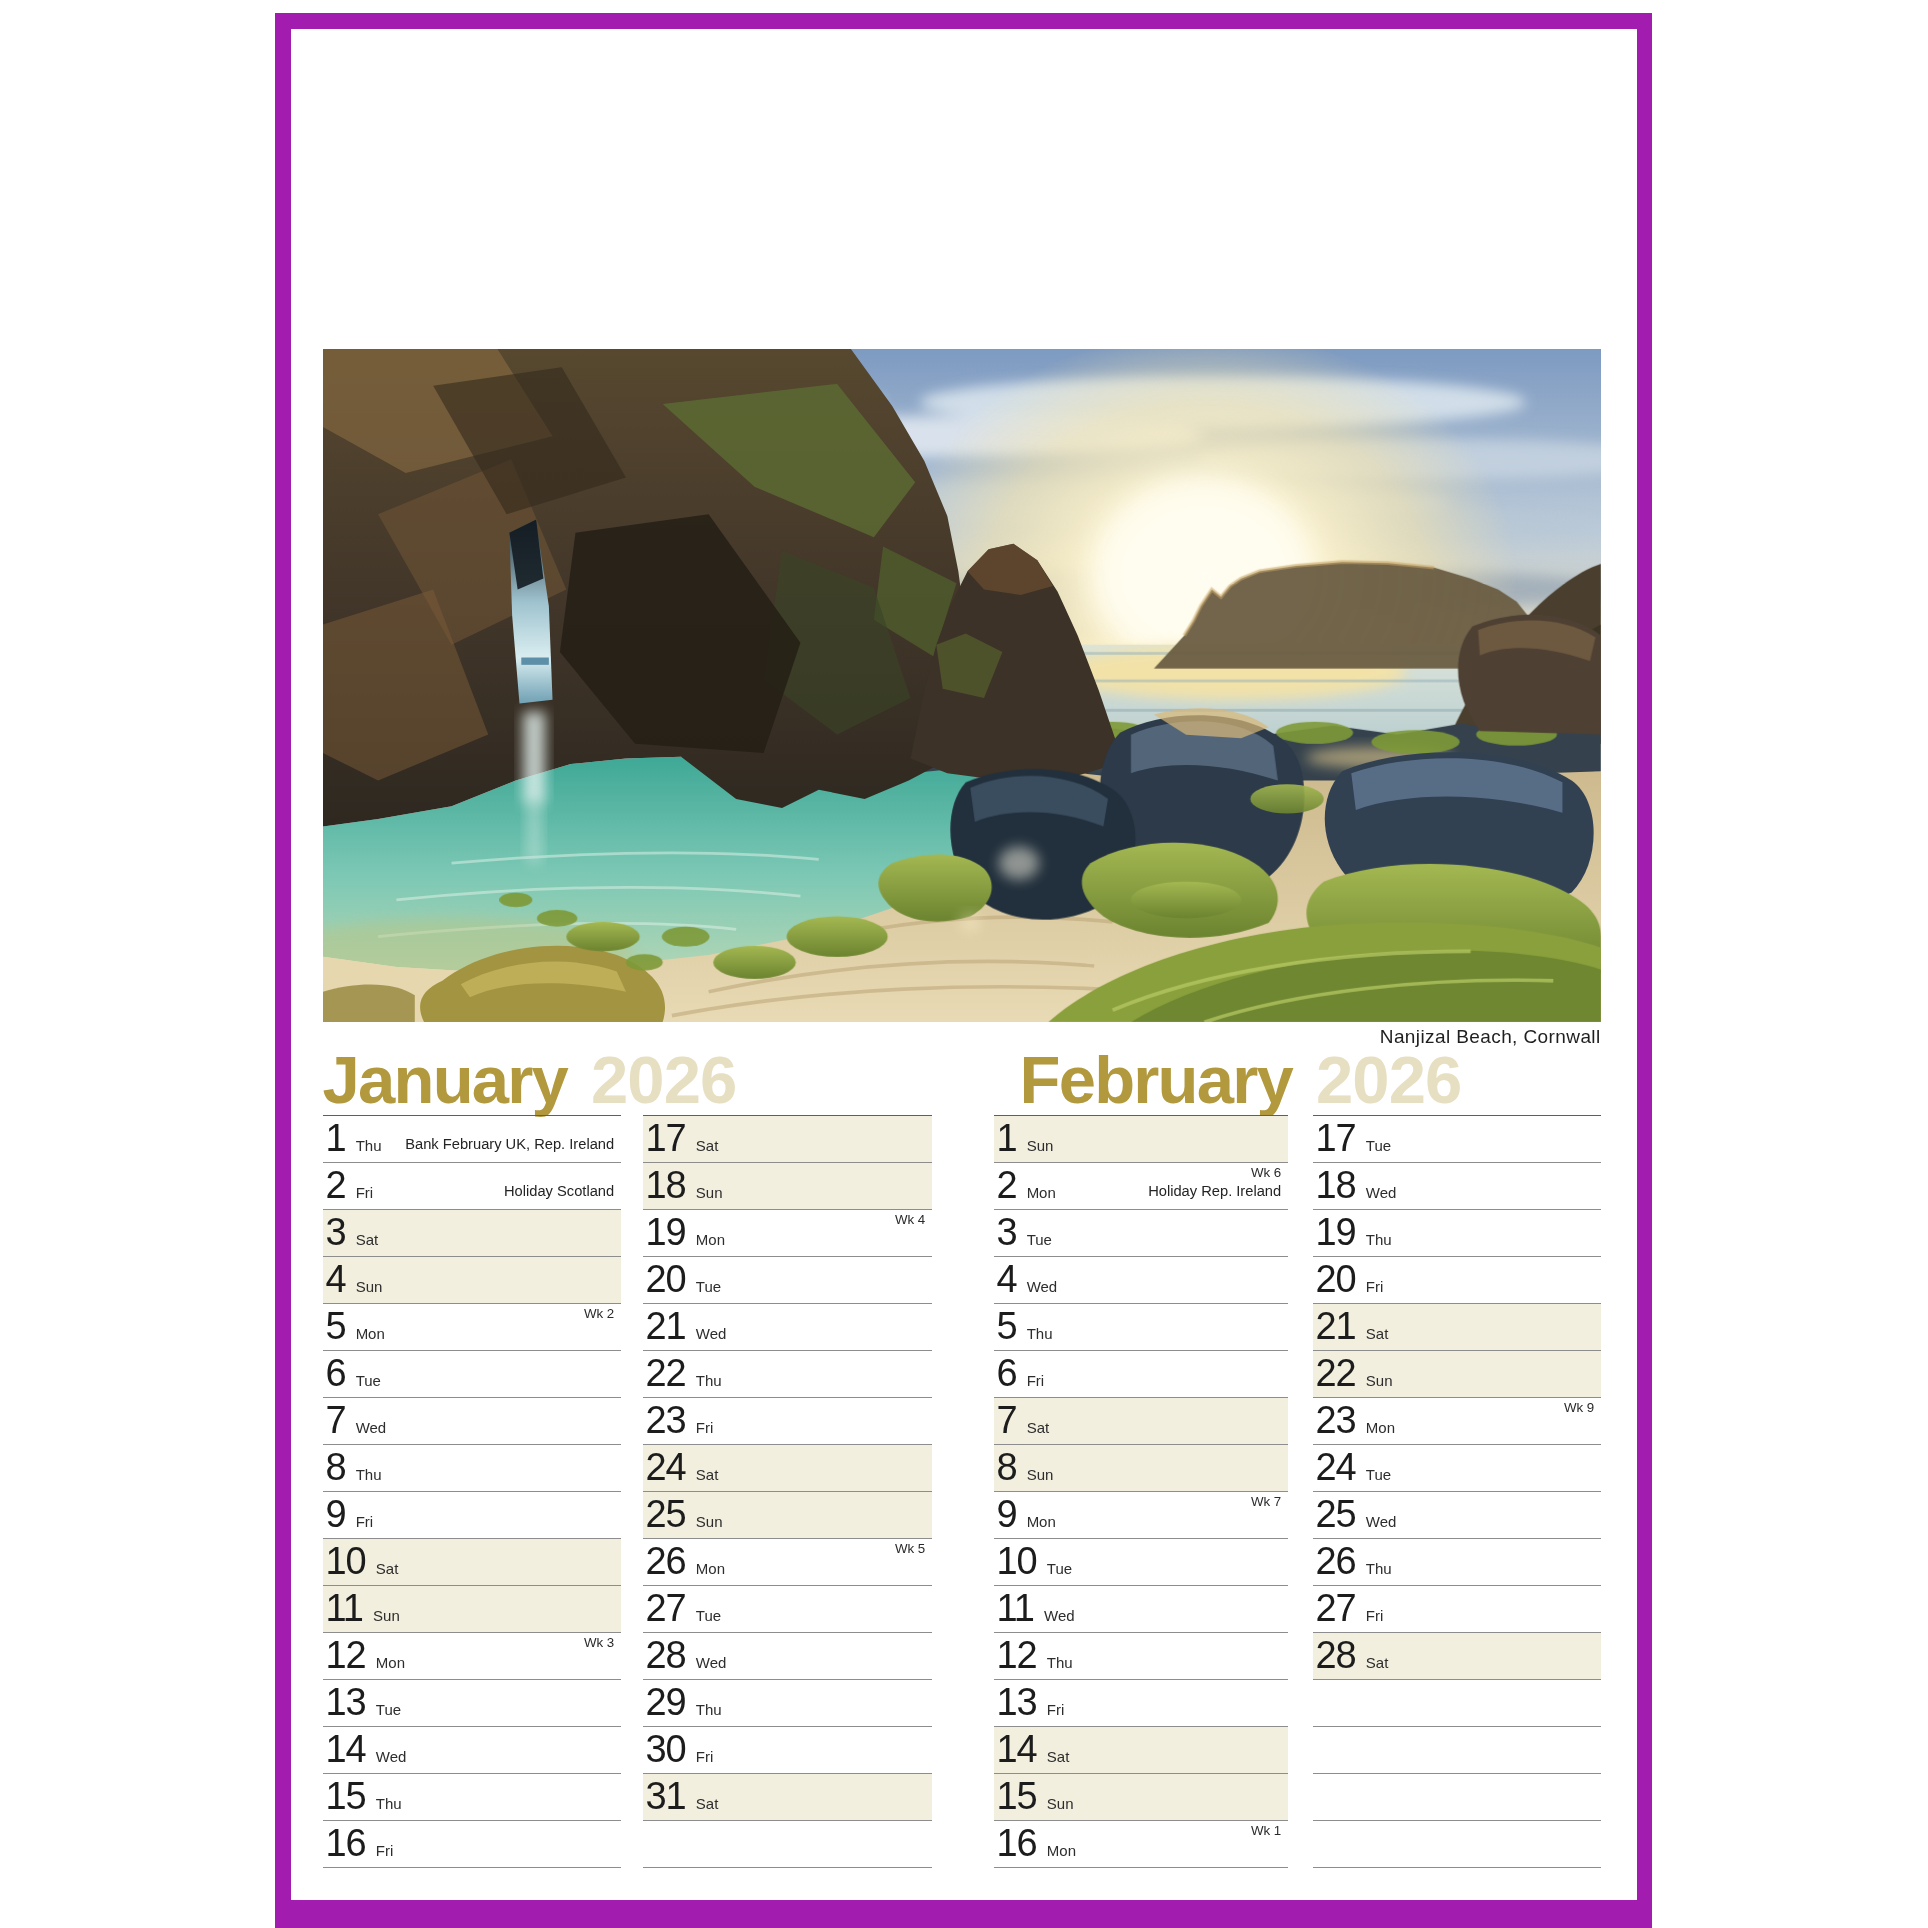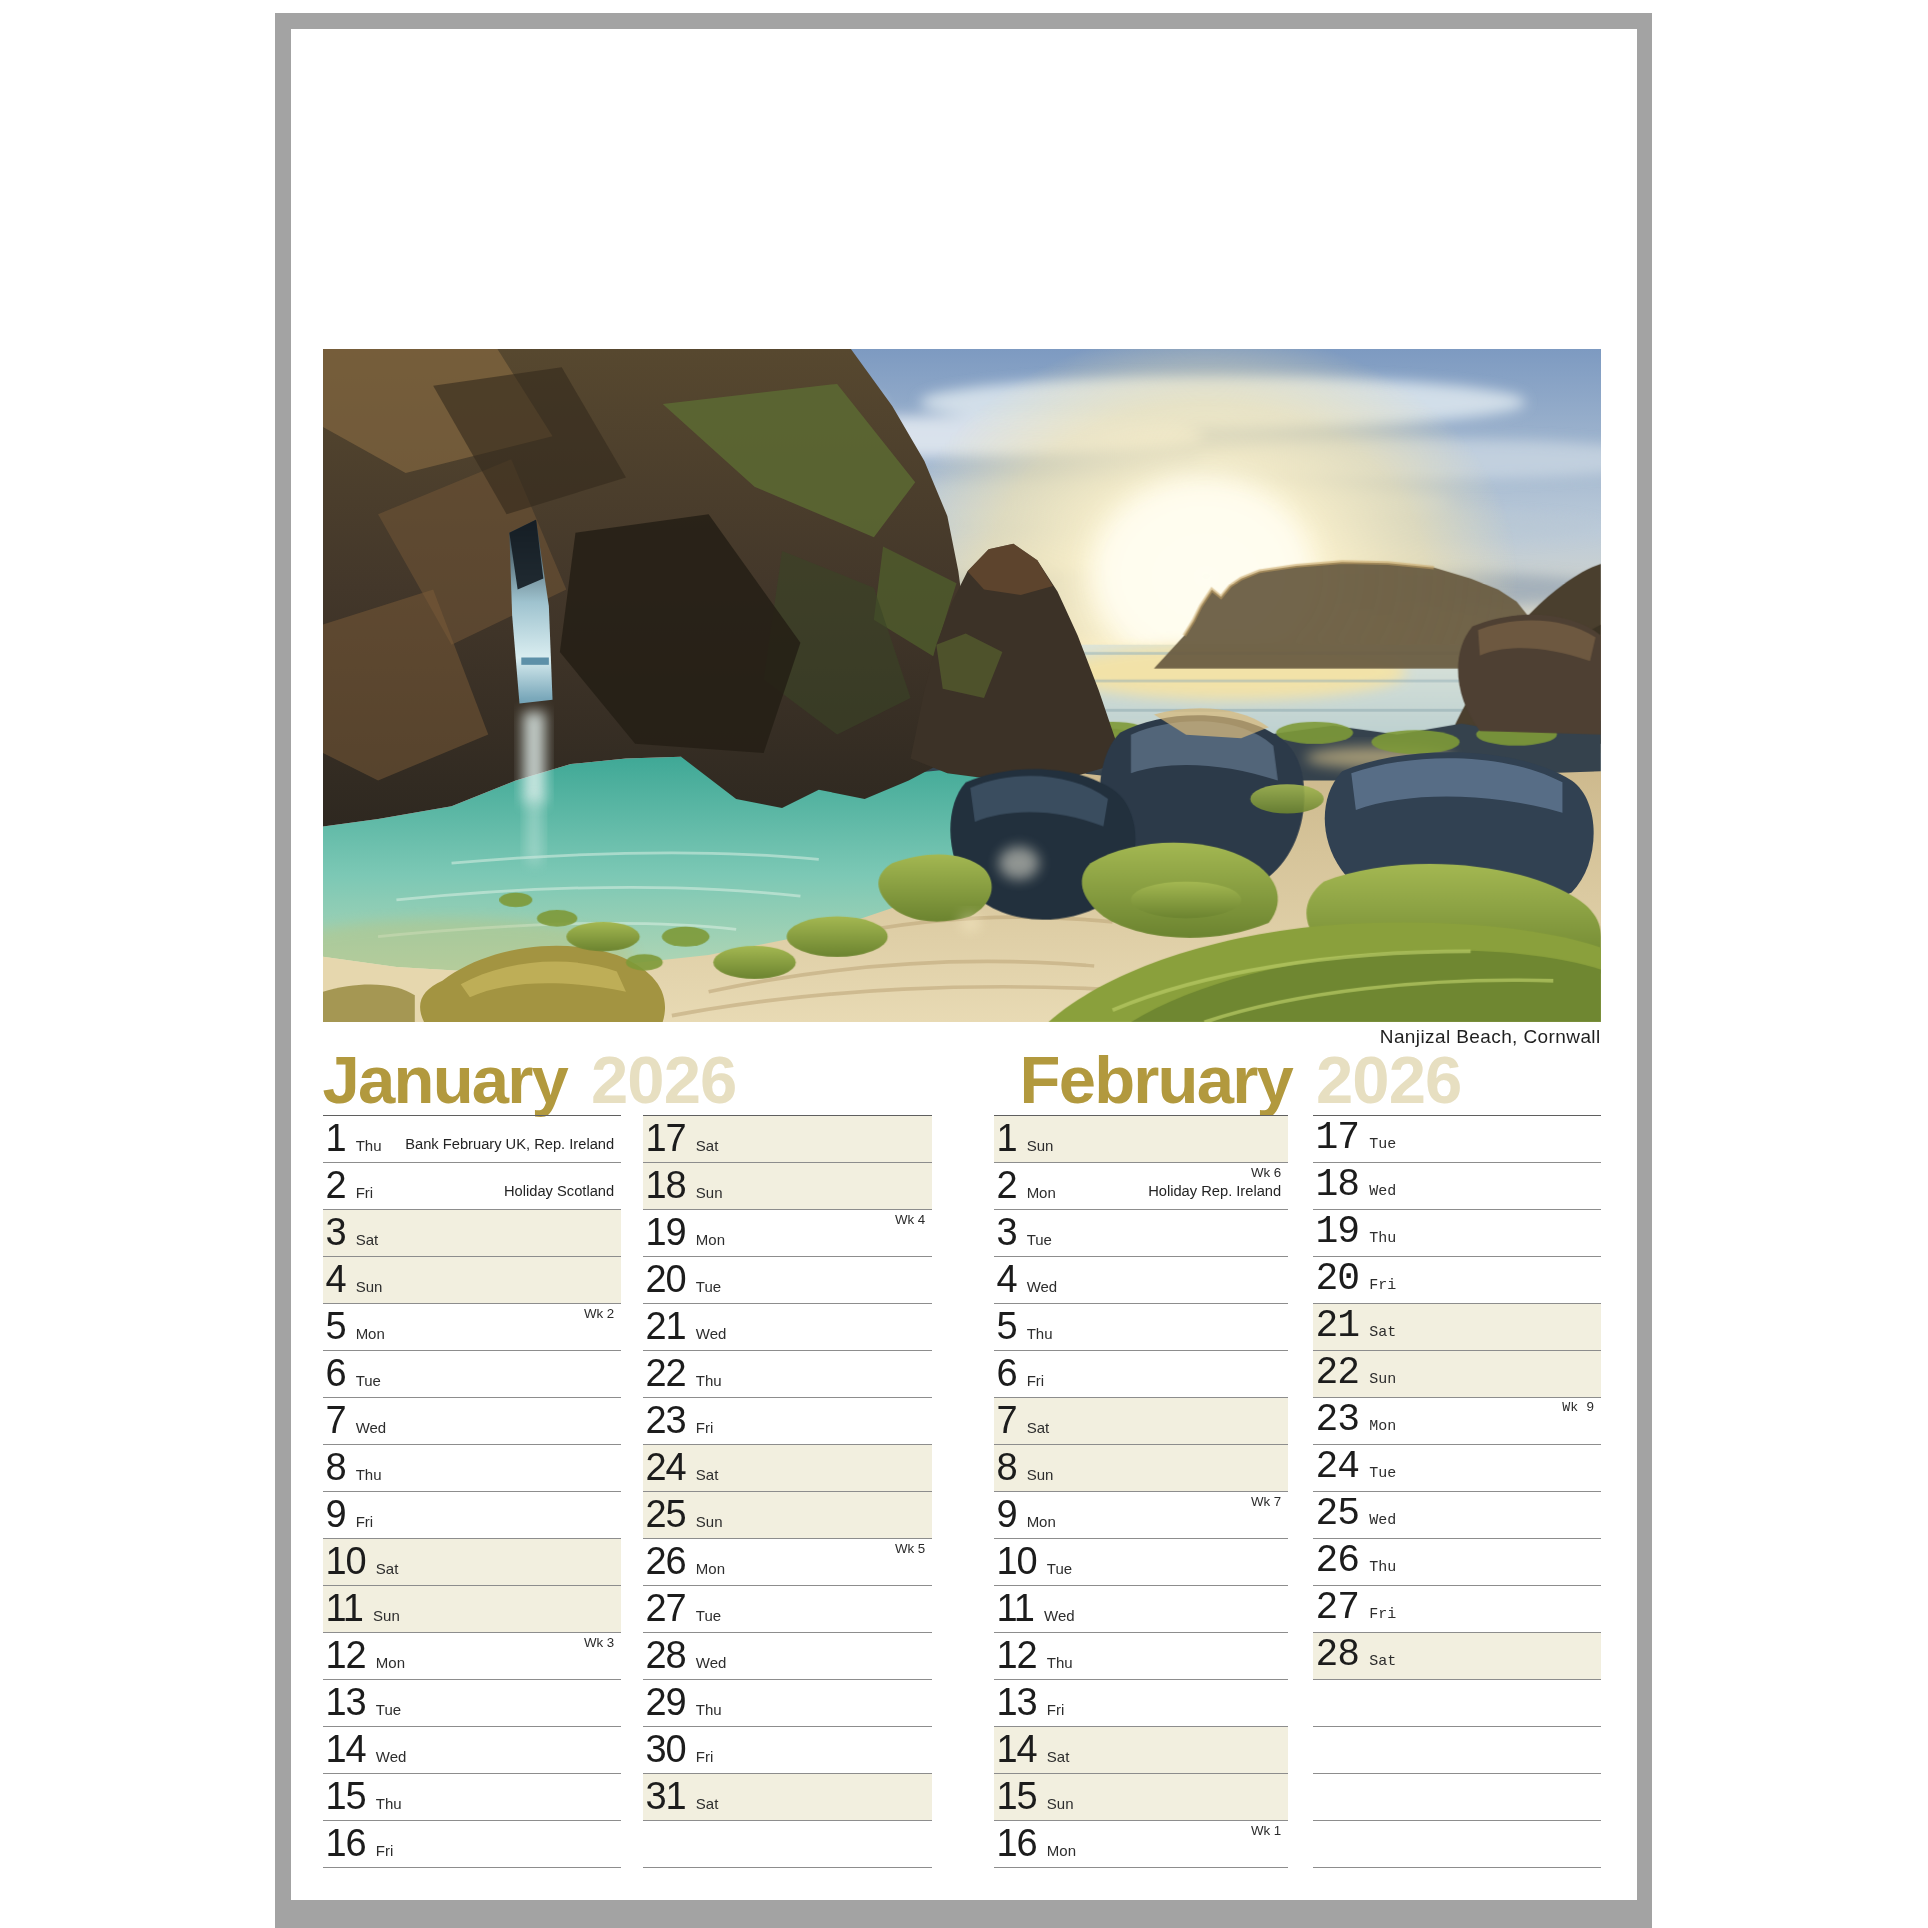--- a/index.html
+++ b/index.html
@@ -1,36 +1,36 @@
 <!DOCTYPE html>
 <html style="--gold: #b2993e; --yearc: #e7dfc1; --weekend: #f2efdf; --linec: #8d8d8d;font-size:14.7px"><head>
 <meta charset="utf-8">
 <style>
   html,body{margin:0;padding:0;background:#ffffff;}
   .canvas{position:relative;width:1928px;height:1928px;background:#ffffff;overflow:hidden;
           font-family:"Liberation Sans", sans-serif;}
-  .frame{position:absolute;left:275px;top:13px;width:1377px;height:1916px;background:#a3a3a3;}
+  .frame{position:absolute;left:275px;top:13px;width:1377px;height:1916px;background:#a21caf;}
   .page{position:absolute;left:15.6px;top:15.6px;width:1346px;height:1871px;background:#ffffff;}
 
   .photo{position:absolute;left:32px;top:320px;width:1278px;height:673px;display:block;}
 
   .caption{position:absolute;left:32px;top:997px;width:1278px;text-align:right;
            font-size:19px;color:#1f1f1f;letter-spacing:0.4px;}
 
   .month-header{position:absolute;top:1017px;line-height:1;white-space:nowrap;}
   .month-header.jan{left:32px;}
   .month-header.feb{left:717px;margin-left:12px;}
   .month-name{font-size:67px;font-weight:bold;letter-spacing:-1.8px;color:var(--gold,#b2993e);}
   .month-year{font-size:67px;font-weight:bold;letter-spacing:-0.9px;color:var(--yearc,#e7dfc1);margin-left:24px;}
 
   .col{position:absolute;top:1086px;height:755px;border-top:1.8px solid #5f5f5f;box-sizing:border-box;}
   .col.c0{left:32px;width:298px;}
   .col.c1{left:352px;width:289px;}
   .col.c2{left:703px;width:294px;}
-  .col.c3{left:1022px;width:288px;font-family:Liberation Mono, monospace;}
+  .col.c3{left:1022px;width:288px;}
 
   .row{position:relative;height:47px;border-bottom:1.8px solid var(--linec,#8d8d8d);box-sizing:border-box;}
   .row.weekend{background:var(--weekend,#f2efdf);padding-left:25px;}
   .daygroup{position:absolute;left:2.8px;bottom:4.6px;white-space:nowrap;line-height:1;}
   .day{font-size:38px;letter-spacing:-0.9px;color:#1c1c1c;}
   .weekday{font-size:15px;color:#2d2d2d;margin-left:10px;}
   .note{position:absolute;right:6.4px;bottom:10px;font-size:14.7px;color:#242424;white-space:nowrap;}
   .week{position:absolute;right:6.4px;top:2.8px;font-size:13.3px;color:#2a2a2a;}
 </style>
 </head>

